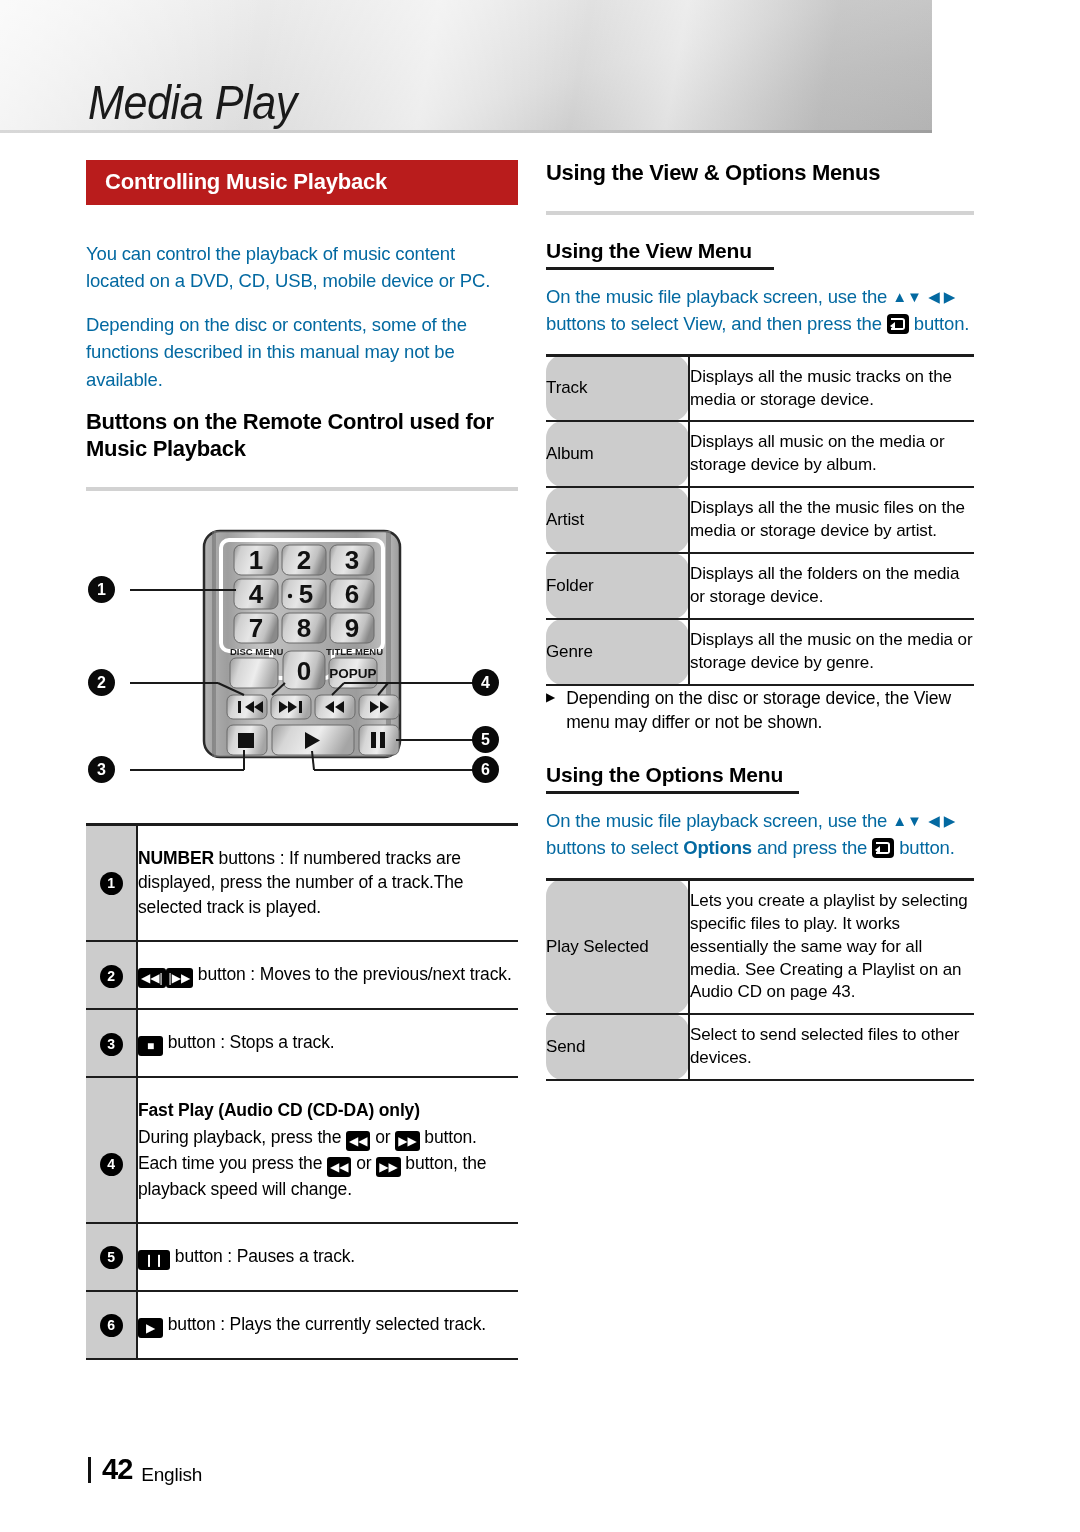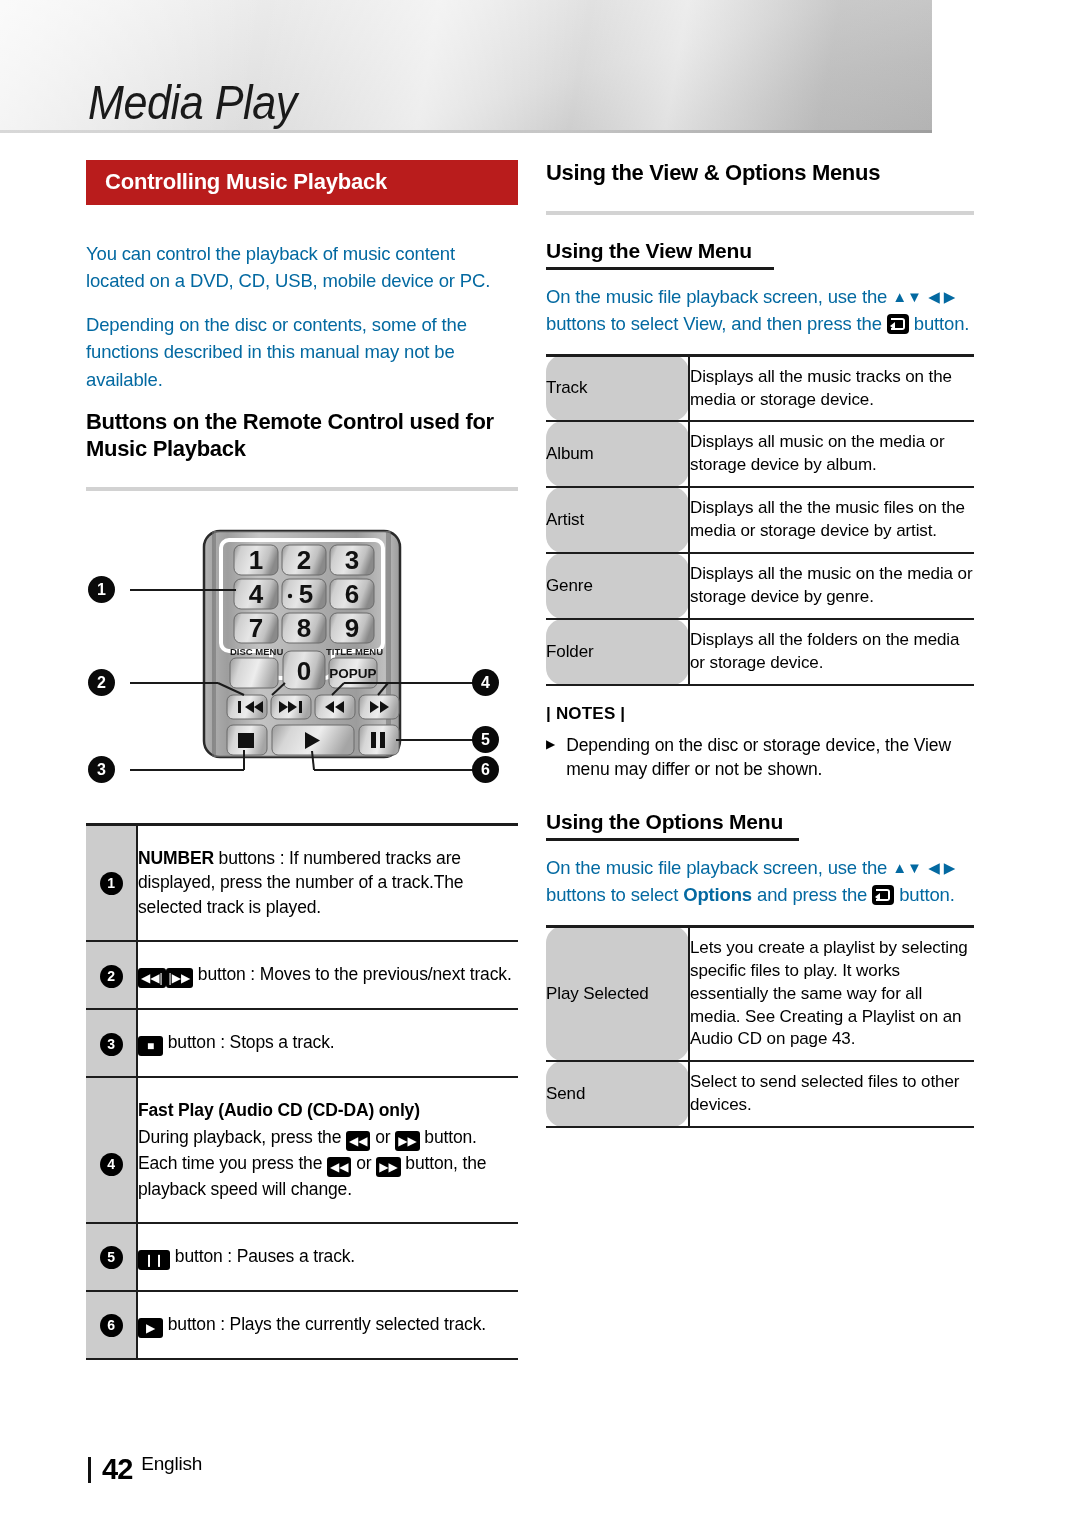--- a/index.html
+++ b/index.html
@@ -123,21 +123,21 @@
 
   
   .figure{position:relative;width:432px;height:290px;margin:9px 0 18px 0;}
   .callout{
     position:absolute;width:27px;height:27px;border-radius:50%;background:#0a0a0a;
     color:#fff;font-size:16px;font-weight:bold;line-height:27px;text-align:center;
   }
 
   
   .footer{
-    position:absolute;left:88px;bottom:46px;display:flex;align-items:flex-start;gap:9px;
+    position:absolute;left:88px;bottom:46px;display:flex;align-items:flex-end;gap:9px;
   }
   .footer .bar{width:3px;height:26px;background:#111;align-self:center;margin-right:2px;}
   .footer .pg{font-size:29px;font-weight:bold;letter-spacing:-1px;}
   .footer .lang{font-size:19px;letter-spacing:-0.2px;}
 </style>
 </head>
 <body>
 
 <div class="page">
 
@@ -362,31 +362,30 @@
       </tr>
       <tr>
         <td class="key">Album</td>
         <td class="val">Displays all music on the media or storage device by album.</td>
       </tr>
       <tr>
         <td class="key">Artist</td>
         <td class="val">Displays all the the music files on the media or storage device by artist.</td>
       </tr>
       <tr>
+        <td class="key">Folder</td>
+        <td class="val">Displays all the folders on the media or storage device.</td>
+      </tr>
+      <tr>
         <td class="key">Genre</td>
         <td class="val">Displays all the music on the media or storage device by genre.</td>
       </tr>
-      <tr>
-        <td class="key">Folder</td>
-        <td class="val">Displays all the folders on the media or storage device.</td>
-      </tr>
     </tbody>
       </table>
 
-    <div class="notes-label">| NOTES |</div>
     <div class="note-item">
       <span class="tri">▶</span>
       <span>Depending on the disc or storage device, the View menu may differ or not be shown.</span>
     </div>
 
     <h3 class="h-minor" style="margin-top:14px">Using the Options Menu</h3>
     <div class="rule-minor" style="width:253px"></div>
 
     <p class="body"><span>On the music file playback screen, use the </span><span class="arrows">▲▼<span class="sp"> </span>◀ ▶</span><span> buttons to select </span><b>Options</b><span> and press the </span><span class="entericon"></span><span> button.</span></p>
 

